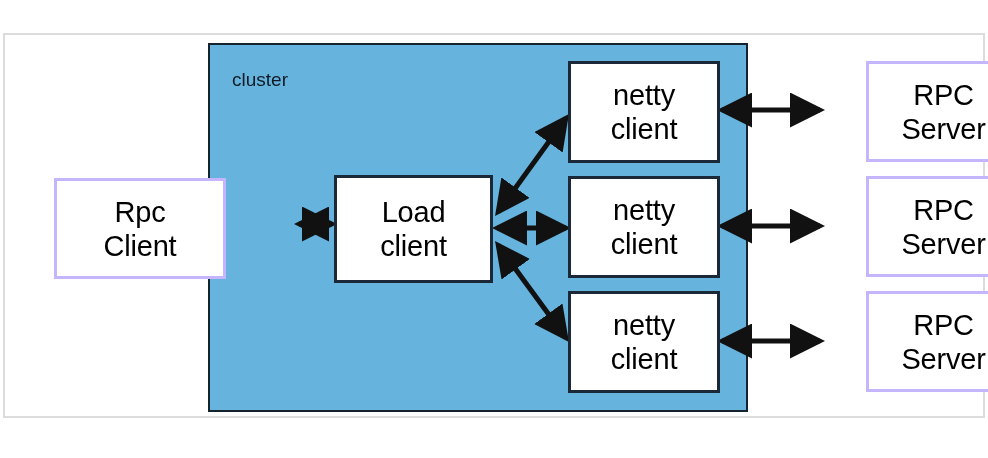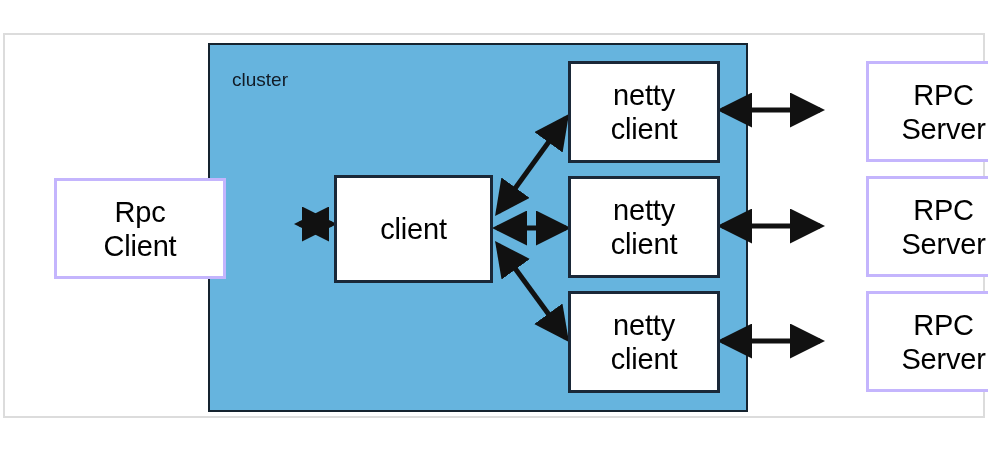--- a/index.html
+++ b/index.html
@@ -127,20 +127,21 @@
     <line x1="722" y1="341" x2="820" y2="341" stroke="#111111" stroke-width="5" marker-start="url(#ah-start)" marker-end="url(#ah-end)"></line>
   </svg>
 
   <div class="node black-border" id="rpc-client">
     <span class="line">Rpc</span>
     <span class="line">Client</span>
   </div>
 
 
   <div class="node dark-border" id="load-balance">
+    <span class="line">Load</span>
     <span class="line">client</span>
   </div>
 
   <div class="node dark-border" id="netty-client-1">
     <span class="line">netty</span>
     <span class="line">client</span>
   </div>
 
   <div class="node dark-border" id="netty-client-2">
     <span class="line">netty</span>

